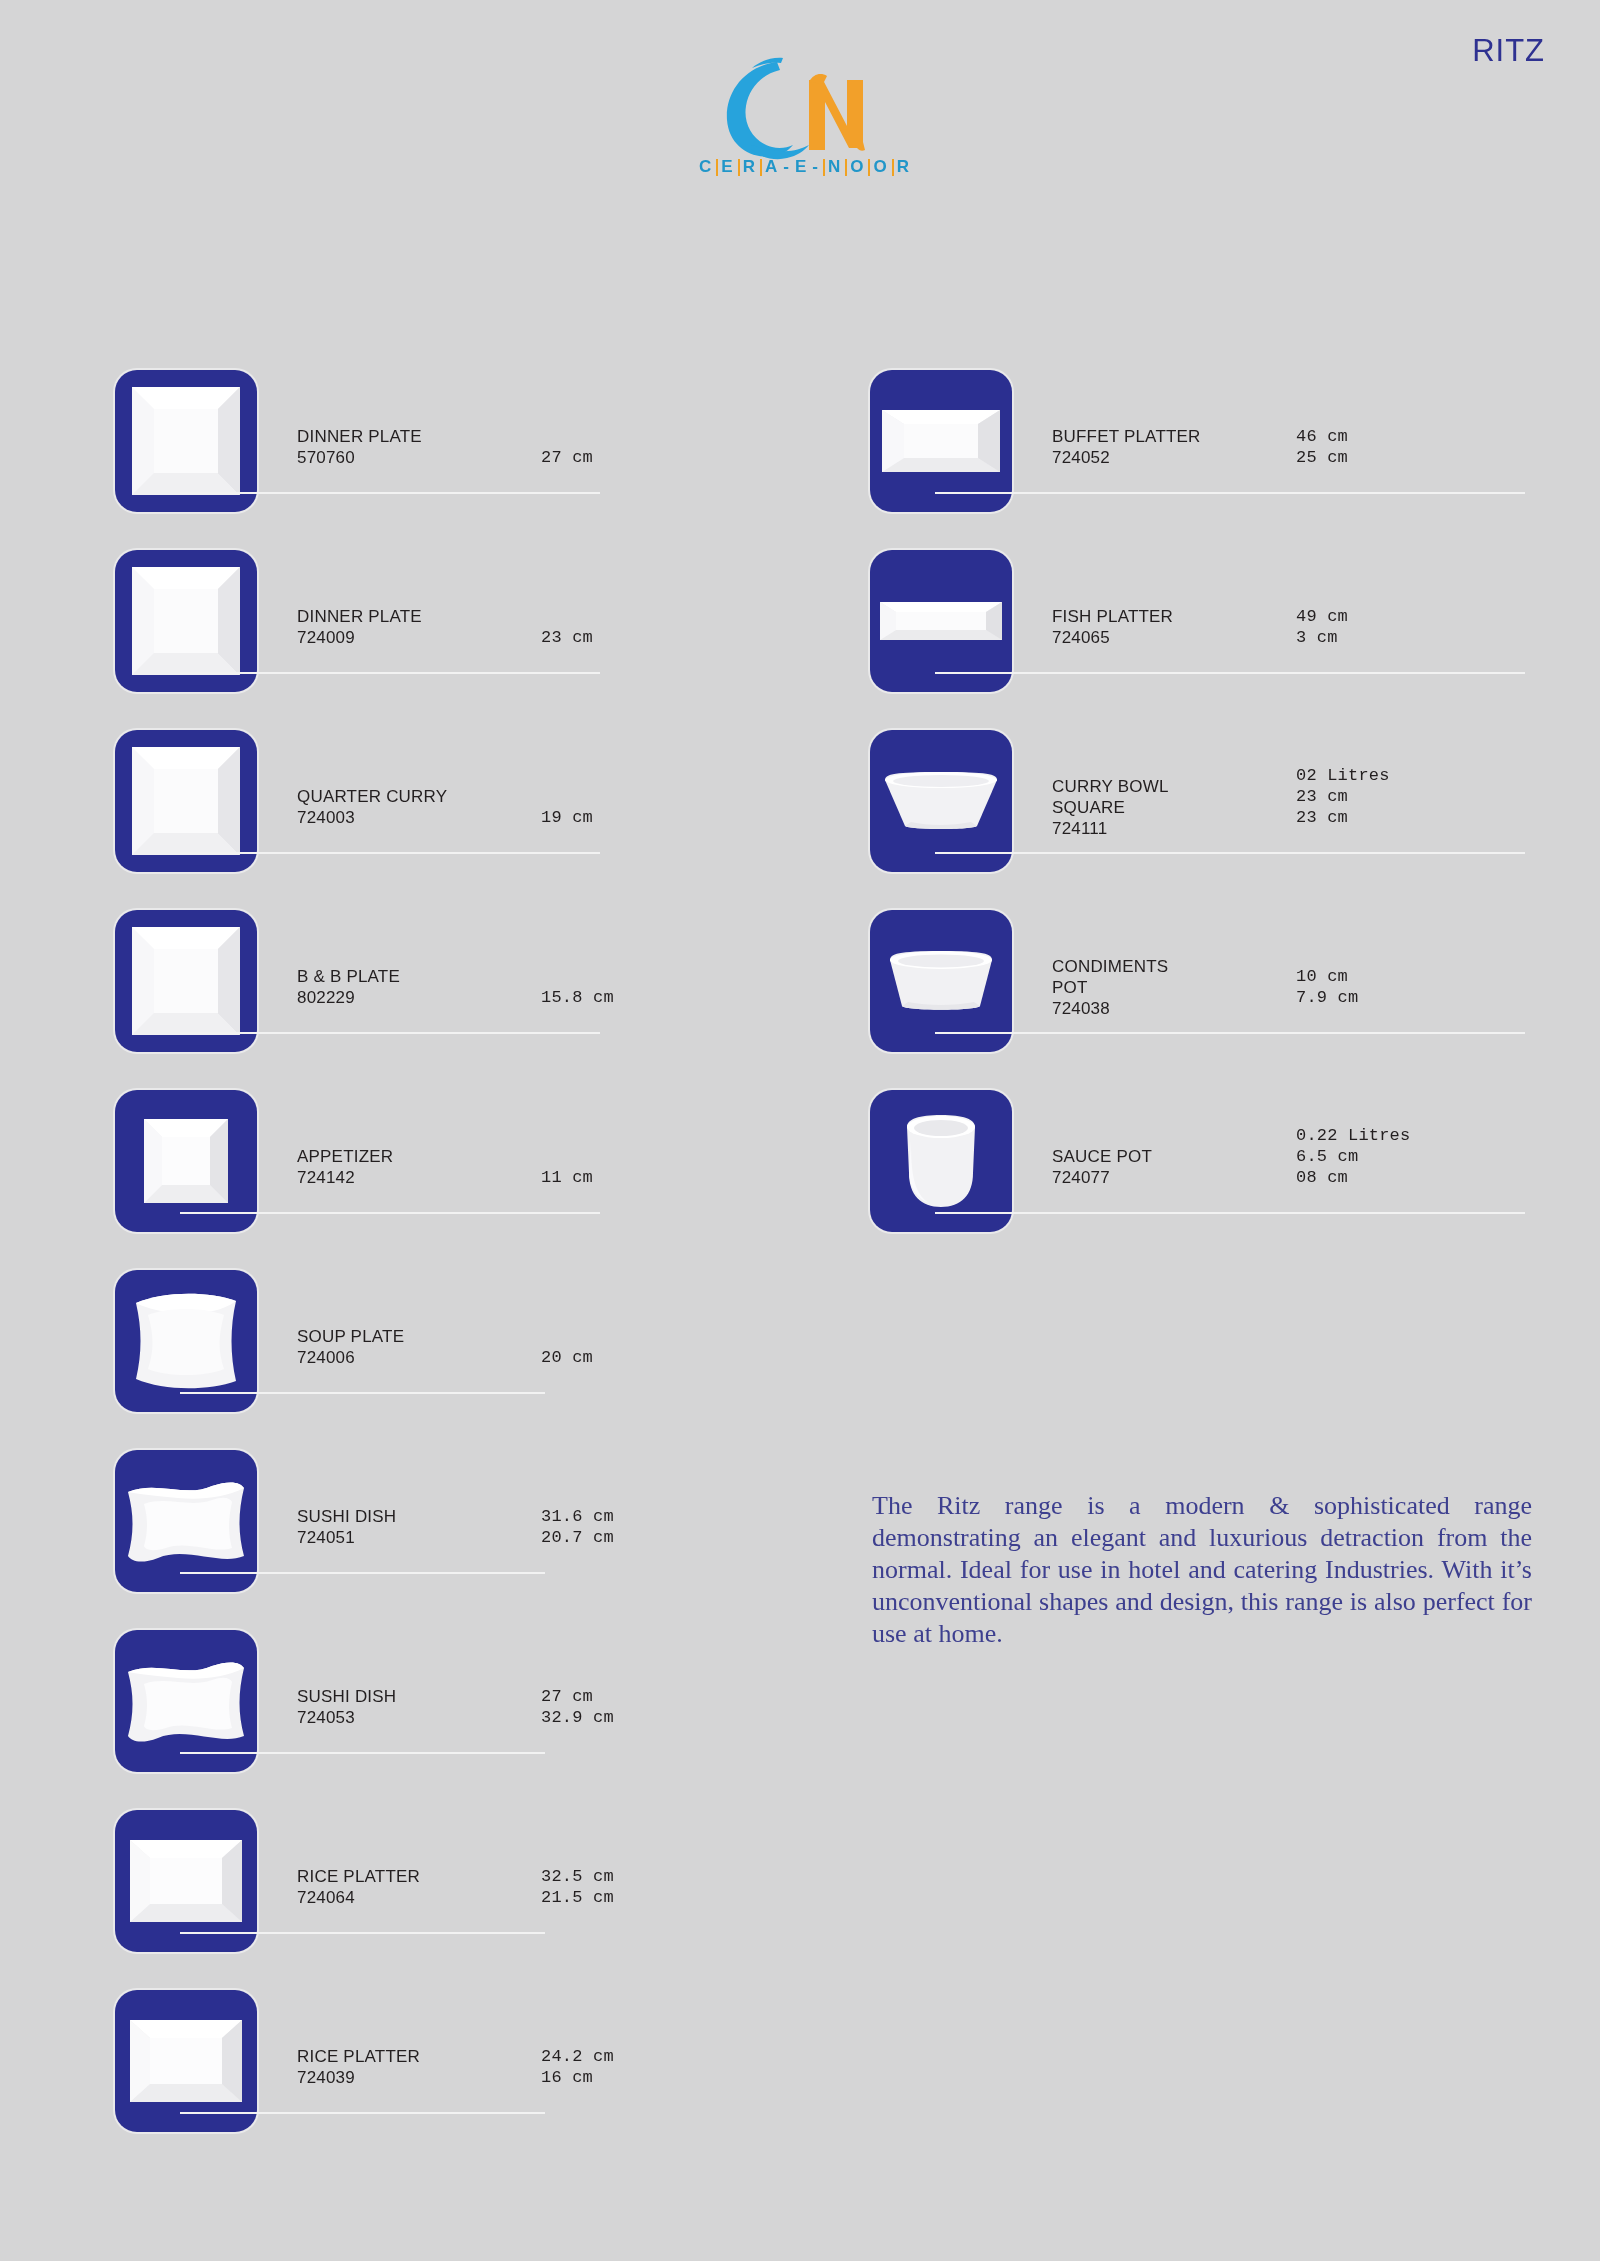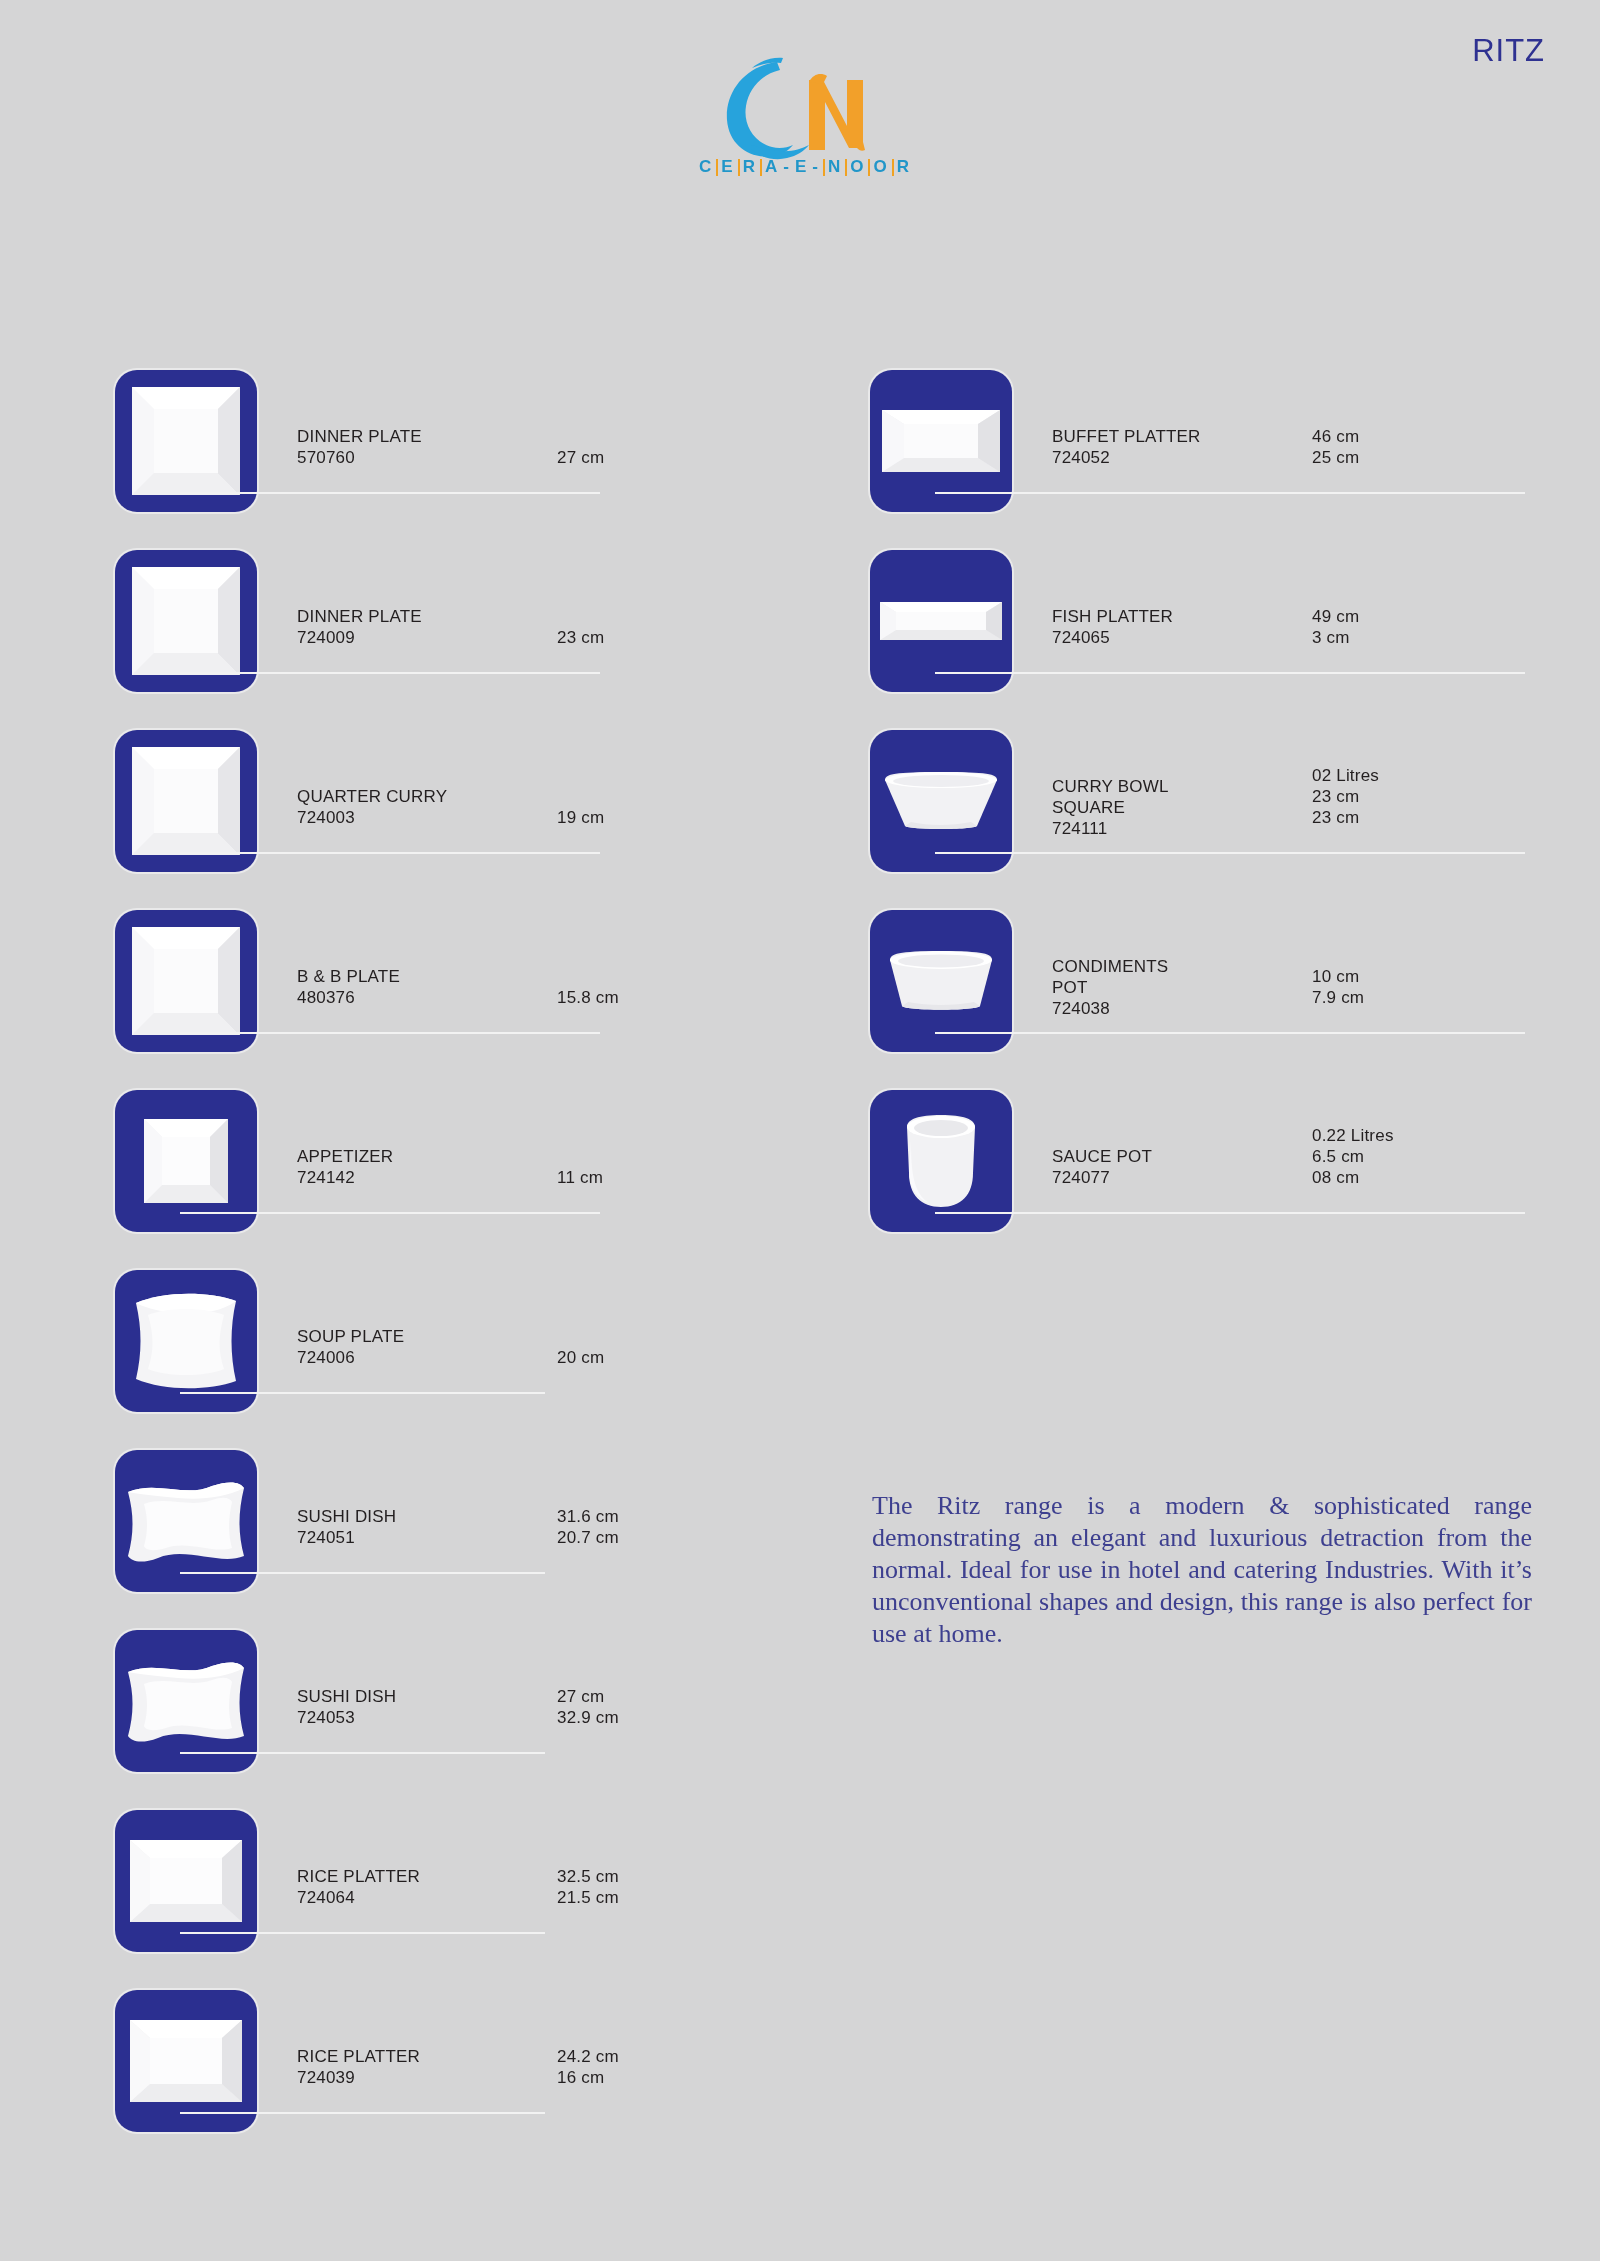--- a/index.html
+++ b/index.html
@@ -106,26 +106,27 @@
     position: absolute;
     left: 0;
     top: 0;
     font-size: 17px;
     line-height: 21px;
     color: #231f20;
     letter-spacing: 0.2px;
   }
   .product-dims {
     position: absolute;
-    left: 260px;
+    left: 244px;
     top: 0;
     font-size: 17px;
     line-height: 21px;
     color: #231f20;
     letter-spacing: 0.2px;
+    font-family: Liberation Mono, monospace;
   }
   
   .dims-raised { top: -21px; }
   .product-text.text-lifted { top: -21px; margin-top: 11px; }
 
   .rule {
     position: absolute;
     left: 65px;
     height: 2px;
     background: #f2f2f2;
@@ -293,21 +294,21 @@
       <polygon points="2,2 110,2 88,24 24,24" fill="#ffffff"></polygon>
       <polygon points="2,110 110,110 88,88 24,88" fill="#f0f0f2"></polygon>
       <polygon points="2,2 24,24 24,88 2,110" fill="#f7f7f9"></polygon>
       <polygon points="110,2 88,24 88,88 110,110" fill="#e6e6e9"></polygon>
       <rect x="24" y="24" width="64" height="64" fill="#fbfbfc"></rect>
     </svg>
         </div>
         <div class="product-info">
           <div class="product-text">
             <div>B &amp; B PLATE</div>
-            <div>480376</div>
+            <div>802229</div>
           </div>
           <div class="product-dims">
             <div>&nbsp;</div>
             <div>15.8 cm</div>
           </div>
         </div>
         <div class="rule" style="width: 420px; top: 122px;"></div>
       </div>
       <div class="product-row">
         <div class="product-thumb">

